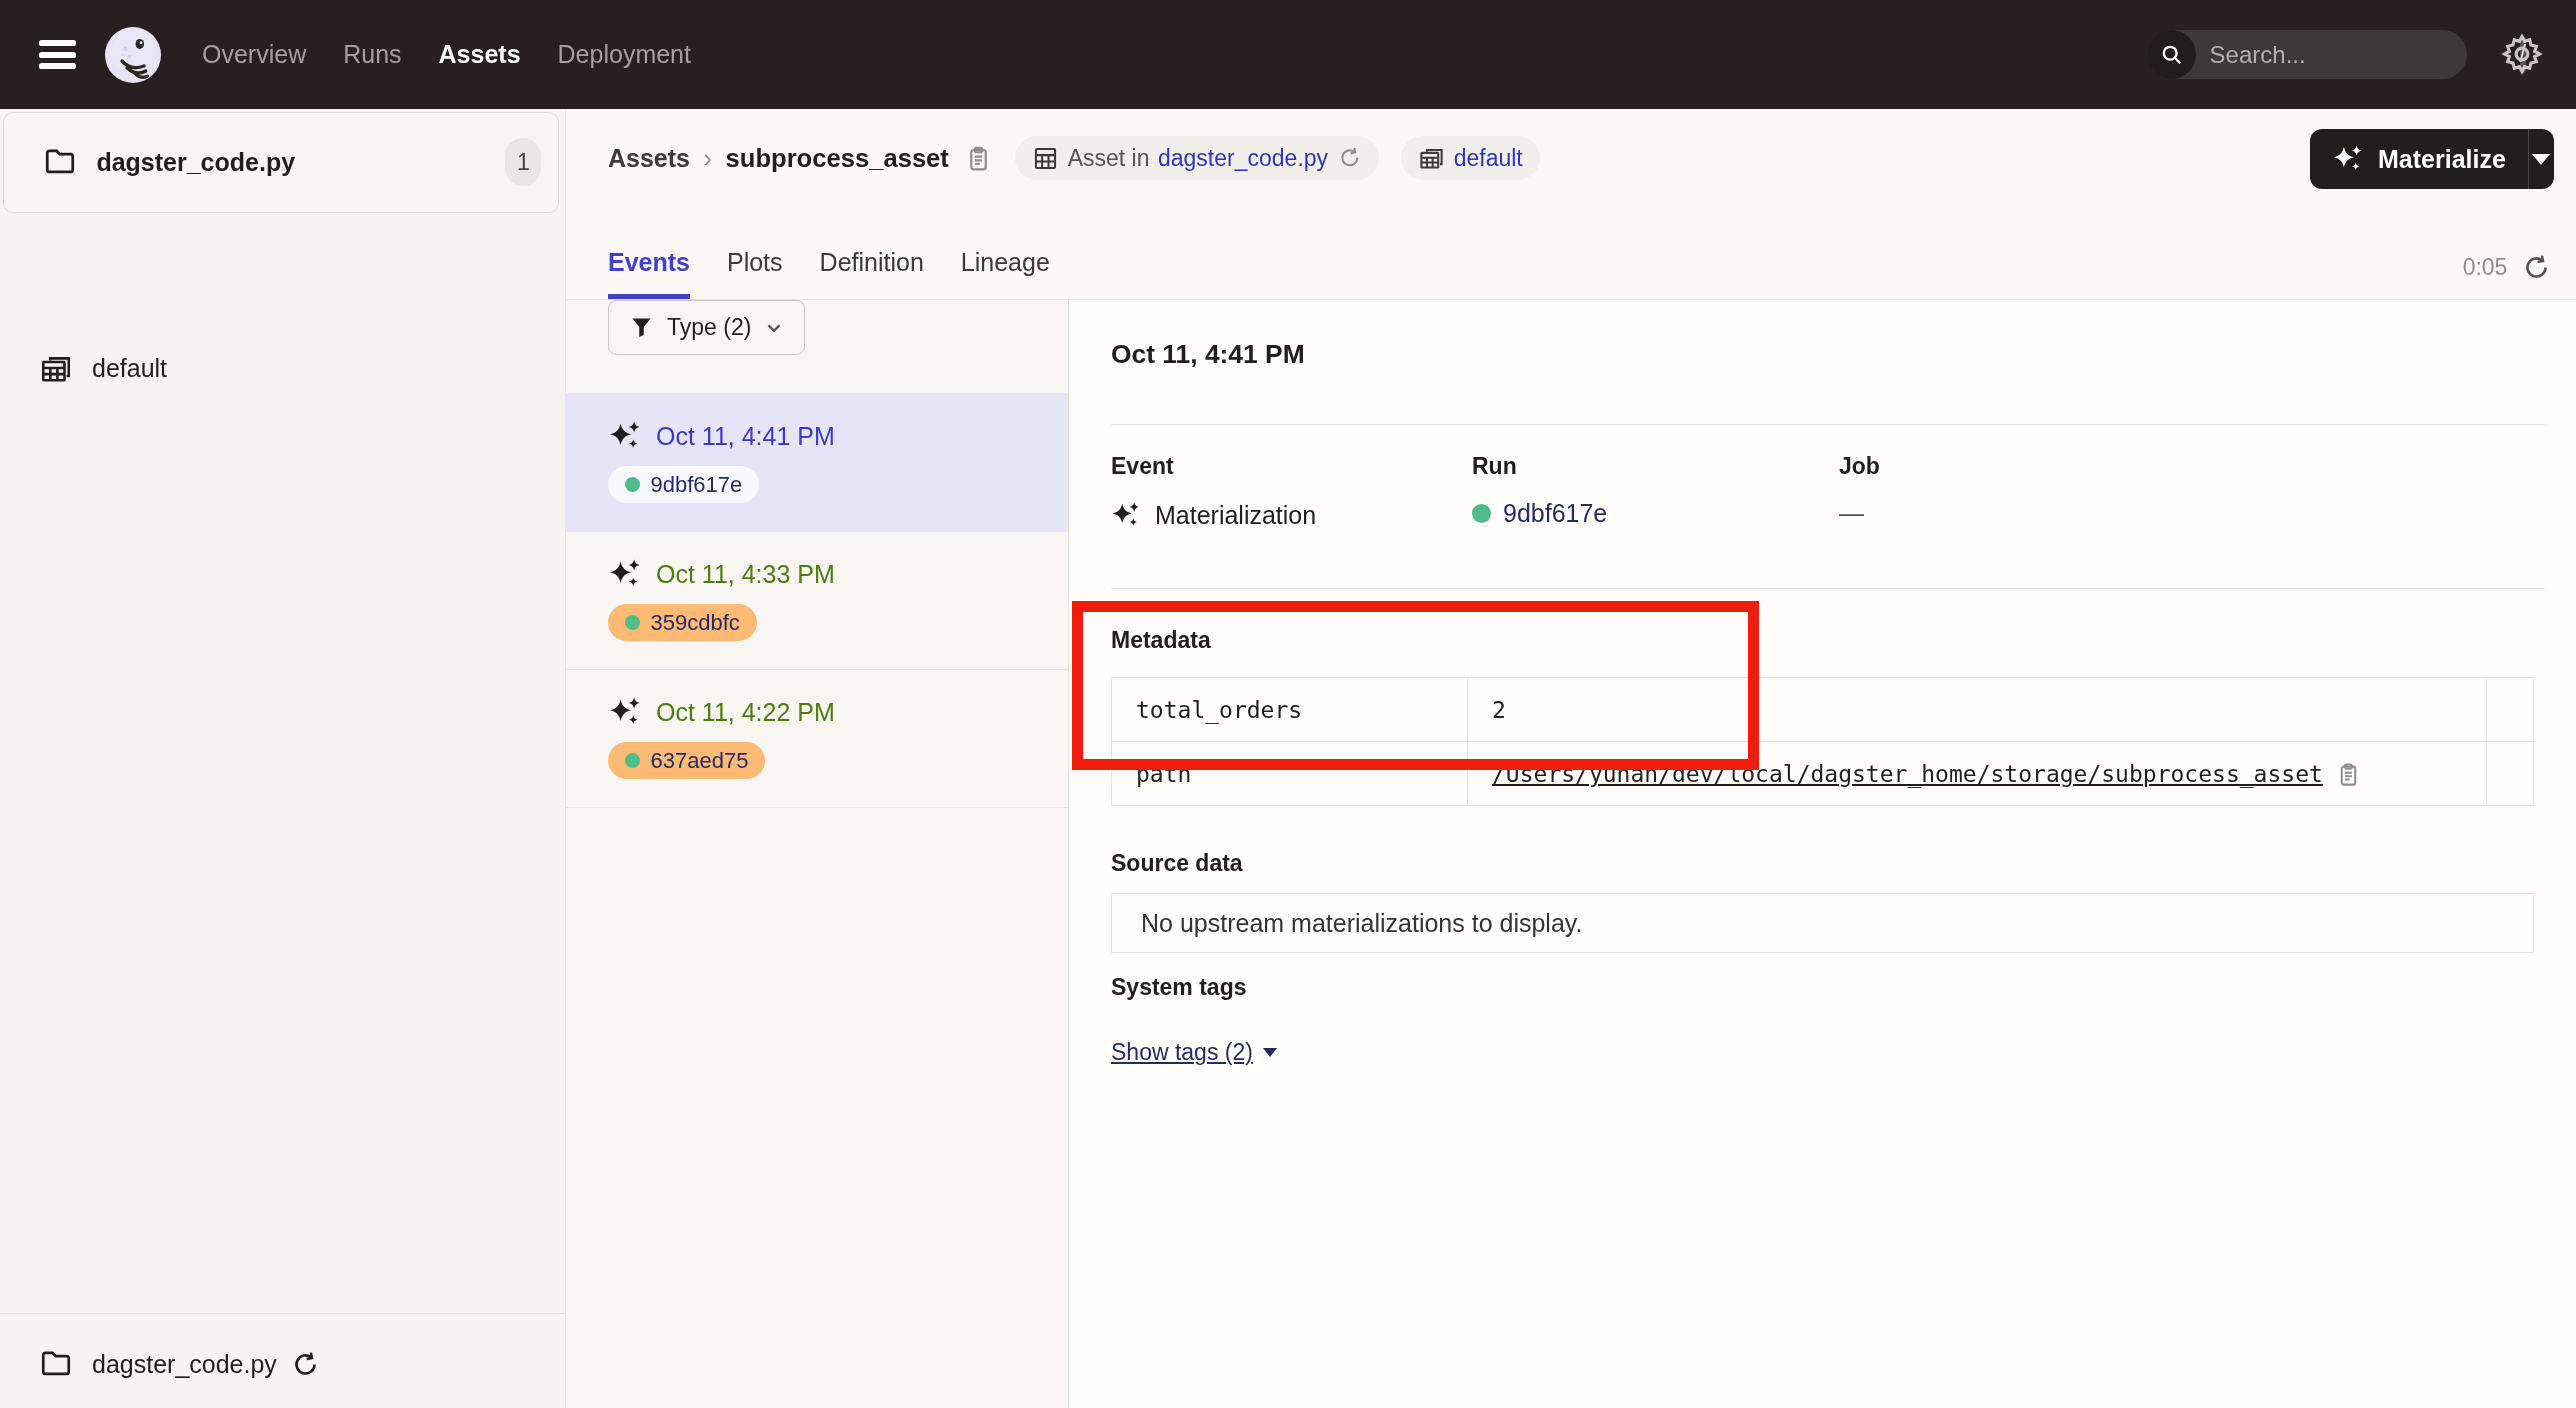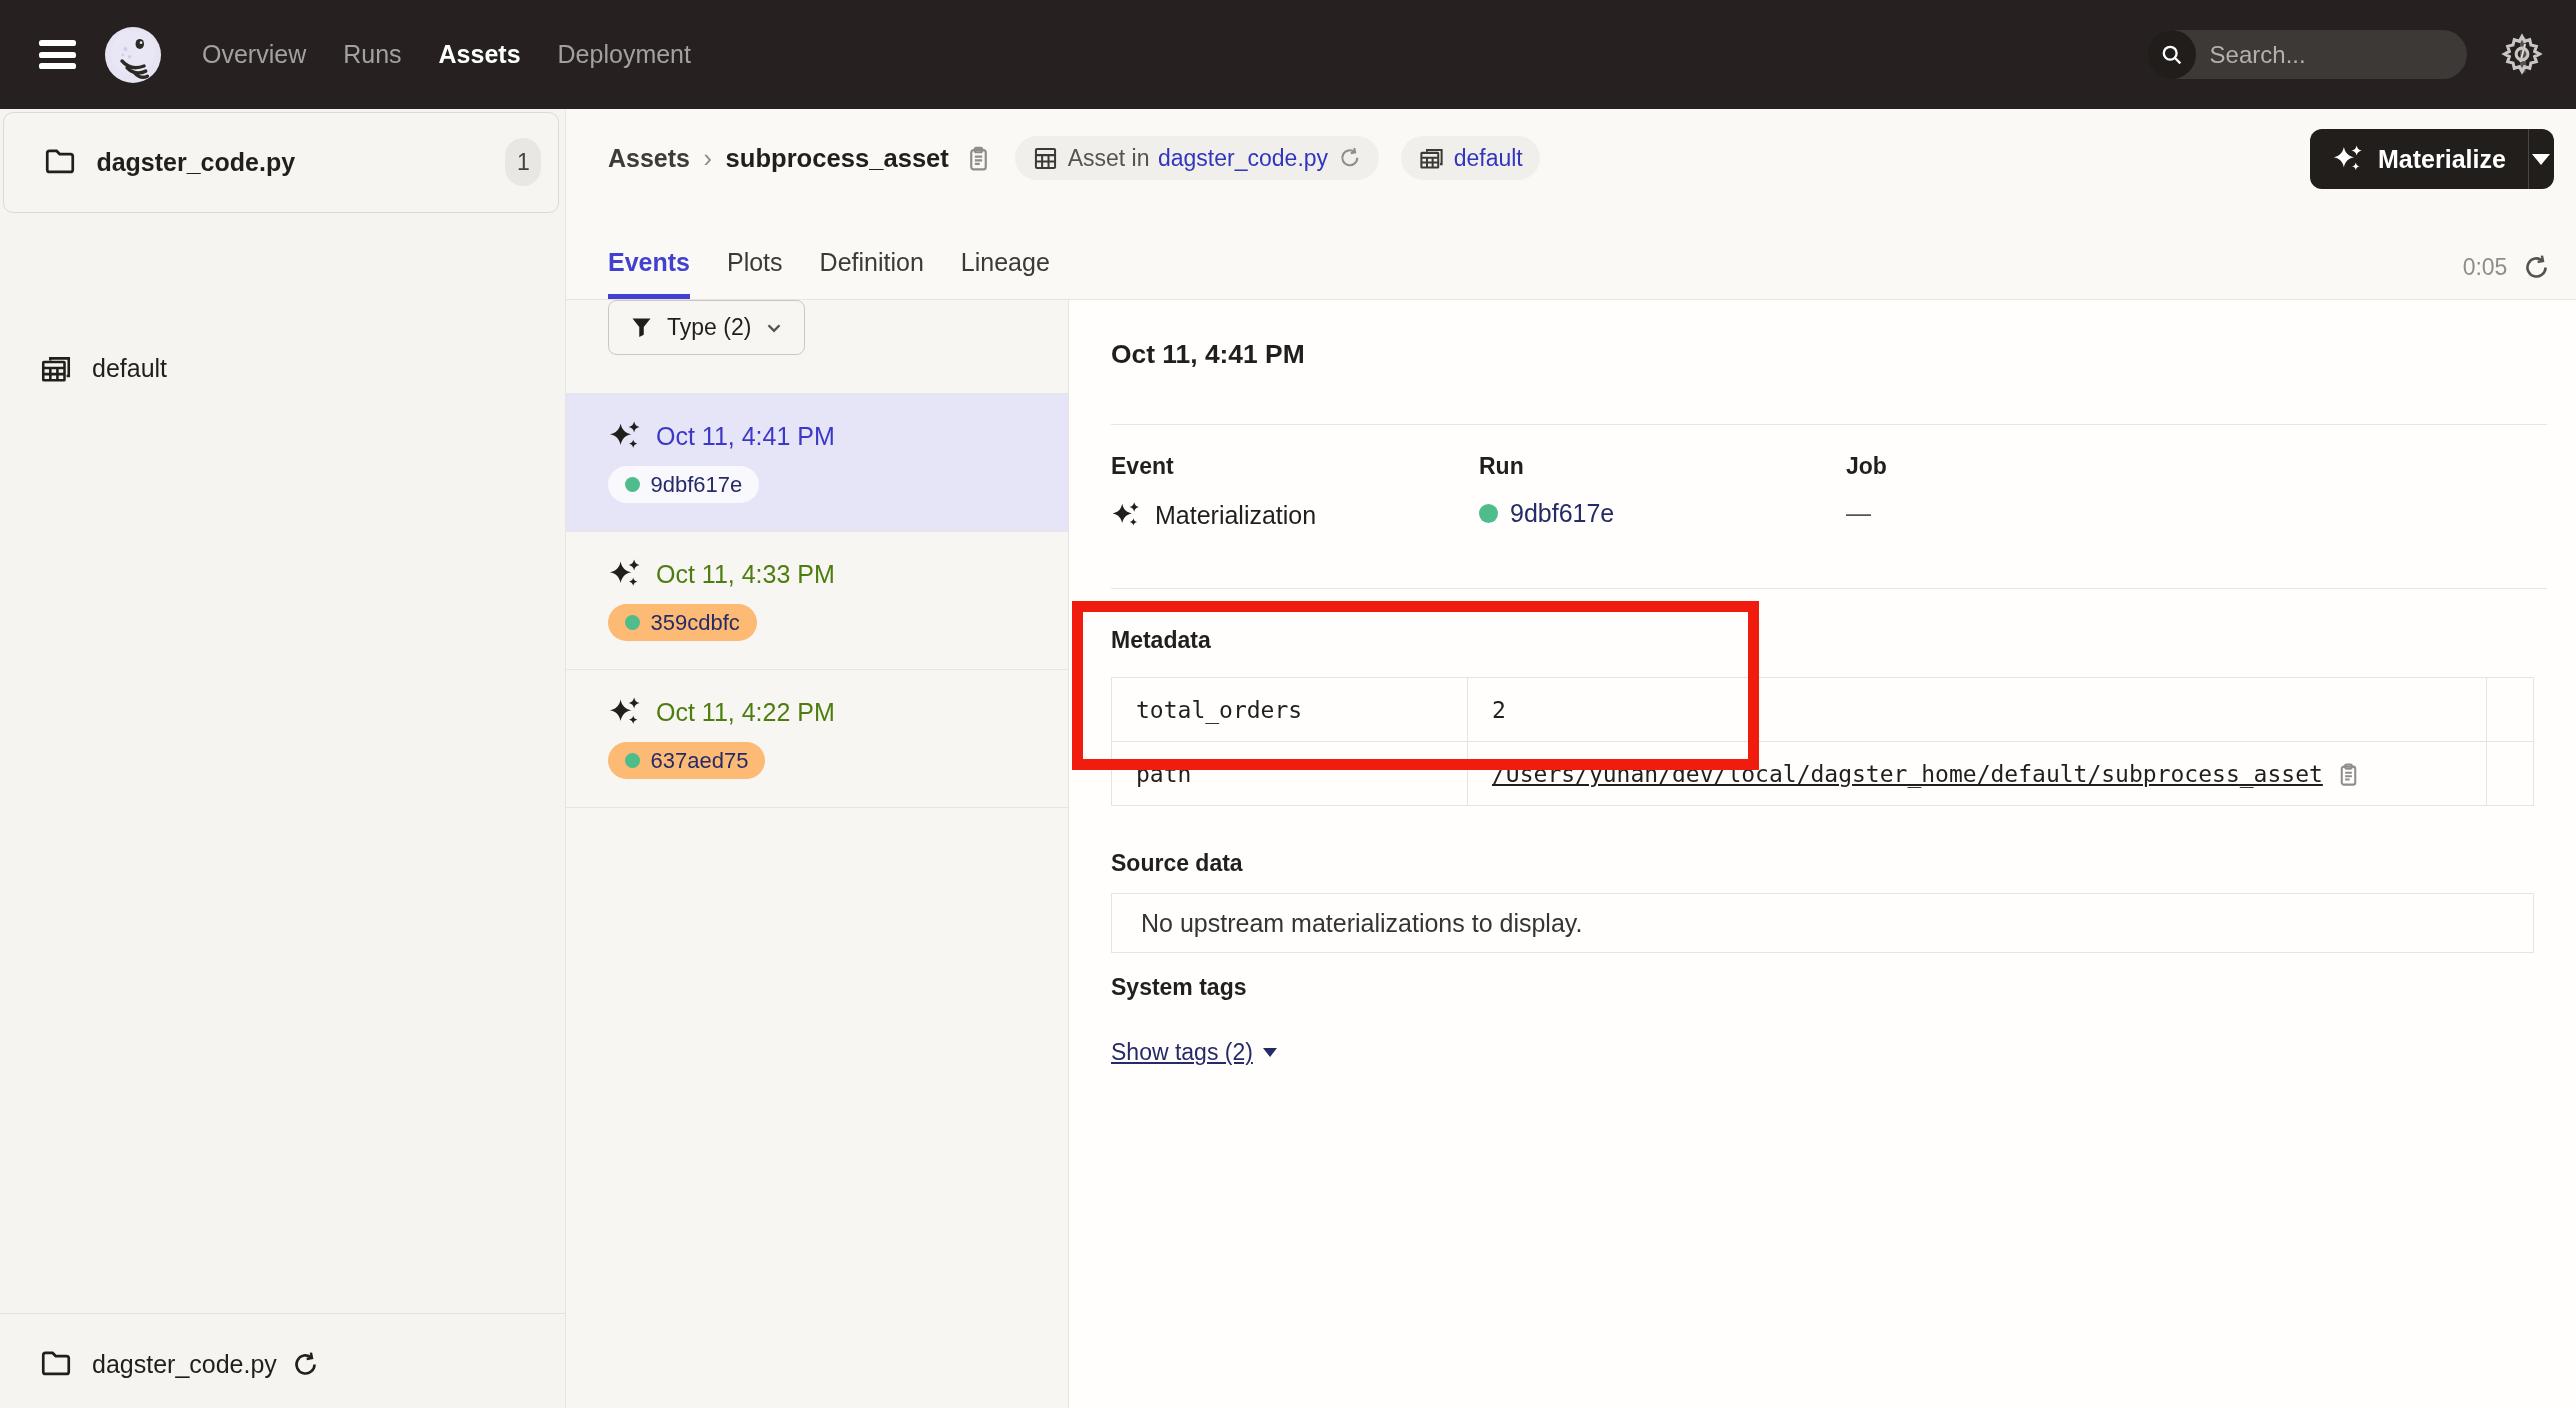--- a/index.html
+++ b/index.html
@@ -65,21 +65,21 @@
   .run-pill { margin-top:12px; display:inline-flex; align-items:center; gap:10.2px; height:37px; border-radius:19px; background:#fdba74; padding:0 17px; font-size:22px; color:#252b66; }
   .event-item.selected .run-pill { background:#f9f8fd; }
   .dot { width:15.3px; height:15.3px; border-radius:50%; background:#4fbc8b; flex:0 0 auto; }
 
   
   .detail { position:absolute; left:1070px; top:300px; width:1506px; height:1109px; background:#fffefd; }
   .detail-heading { position:absolute; left:41px; top:39px; font-size:26.4px; font-weight:700; }
   .hr1 { position:absolute; left:41px; top:124px; width:1436px; border-top:0.9px solid #e8e6e3; }
   .cols { position:absolute; left:41px; top:153px; display:flex; }
   .col-event { width:361px; }
-  .col-run { width:367px;margin-left:7px; }
+  .col-run { width:367px; }
   .col-label { font-size:23px; font-weight:700; }
   .col-value { margin-top:19px; display:flex; align-items:center; gap:12px; font-size:25px; }
   .run-link { color:#252b66; text-decoration:none; cursor:pointer; }
   .job-dash { color:#55524f; }
   .hr2 { position:absolute; left:41px; top:288px; width:1436px; border-top:0.9px solid #e8e6e3; }
   .section-title { font-size:23px; font-weight:700; }
   .meta-title { position:absolute; left:41px; top:327px; }
   .meta-table { position:absolute; left:41px; top:377px; width:1423px; height:129px; border:0.9px solid #e6e4e1; background:#fffefd; display:grid; grid-template-columns:356px 1019px 47px; grid-template-rows:64px 64px; }
   .meta-cell { border-right:0.9px solid #e6e4e1; border-bottom:0.9px solid #e6e4e1; display:flex; align-items:center; padding-left:24px; font-family:"DejaVu Sans Mono", monospace; font-size:23px; }
   .meta-cell.last-col { border-right:none; padding-left:0; }
@@ -339,21 +339,21 @@
 
   <div class="hr2"></div>
 
   <div class="section-title meta-title">Metadata</div>
   <div class="meta-table">
     <div class="meta-cell">total_orders</div>
     <div class="meta-cell">2</div>
     <div class="meta-cell last-col"></div>
     <div class="meta-cell last-row">path</div>
     <div class="meta-cell last-row">
-      <a class="path-link">/Users/yuhan/dev/local/dagster_home/default/subprocess_asset</a>
+      <a class="path-link">/Users/yuhan/dev/local/dagster_home/storage/subprocess_asset</a>
       <span class="meta-copy">
         <svg width="27" height="27" viewBox="0 0 24 24" fill="none" stroke="currentColor" stroke-width="1.8">
           <rect x="6" y="5" width="12" height="16" rx="2"></rect>
             <rect x="9" y="3.2" width="6" height="3.6" rx="1.2"></rect>
           <path d="M9 10.5 H15 M9 13.5 H15 M9 16.5 H13"></path>
         </svg>
       </span>
     </div>
     <div class="meta-cell last-col last-row"></div>
   </div>

